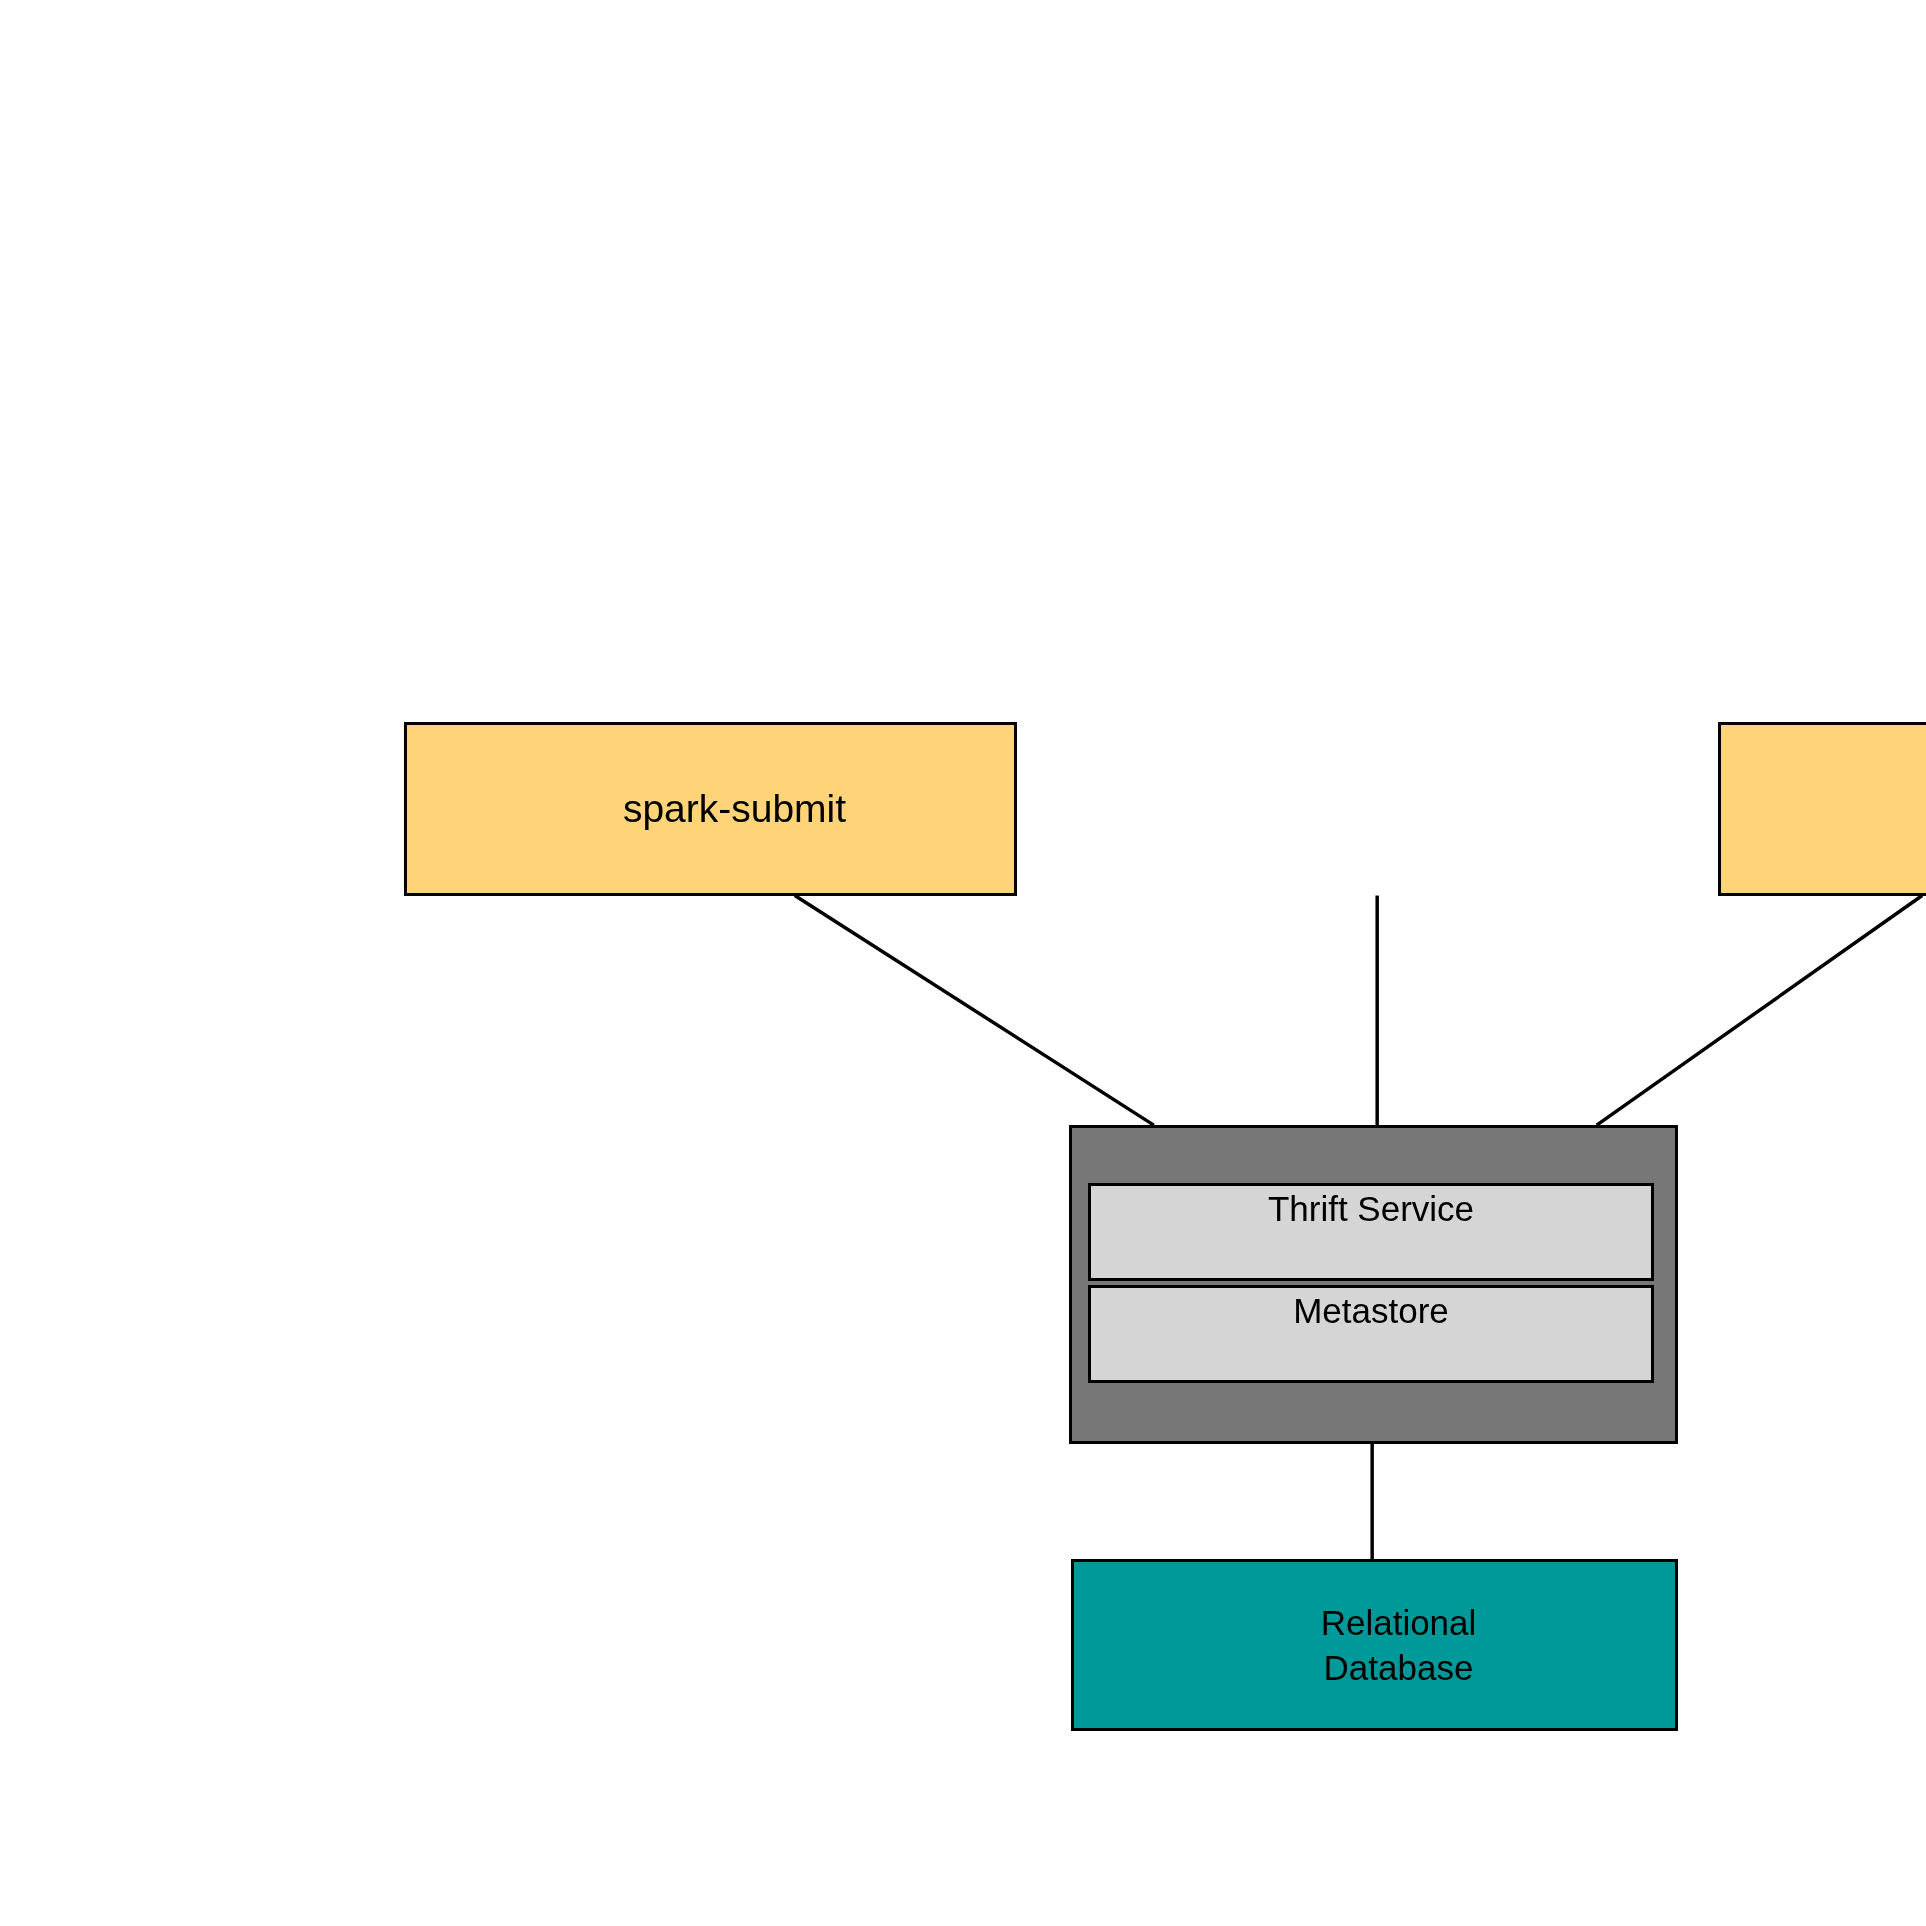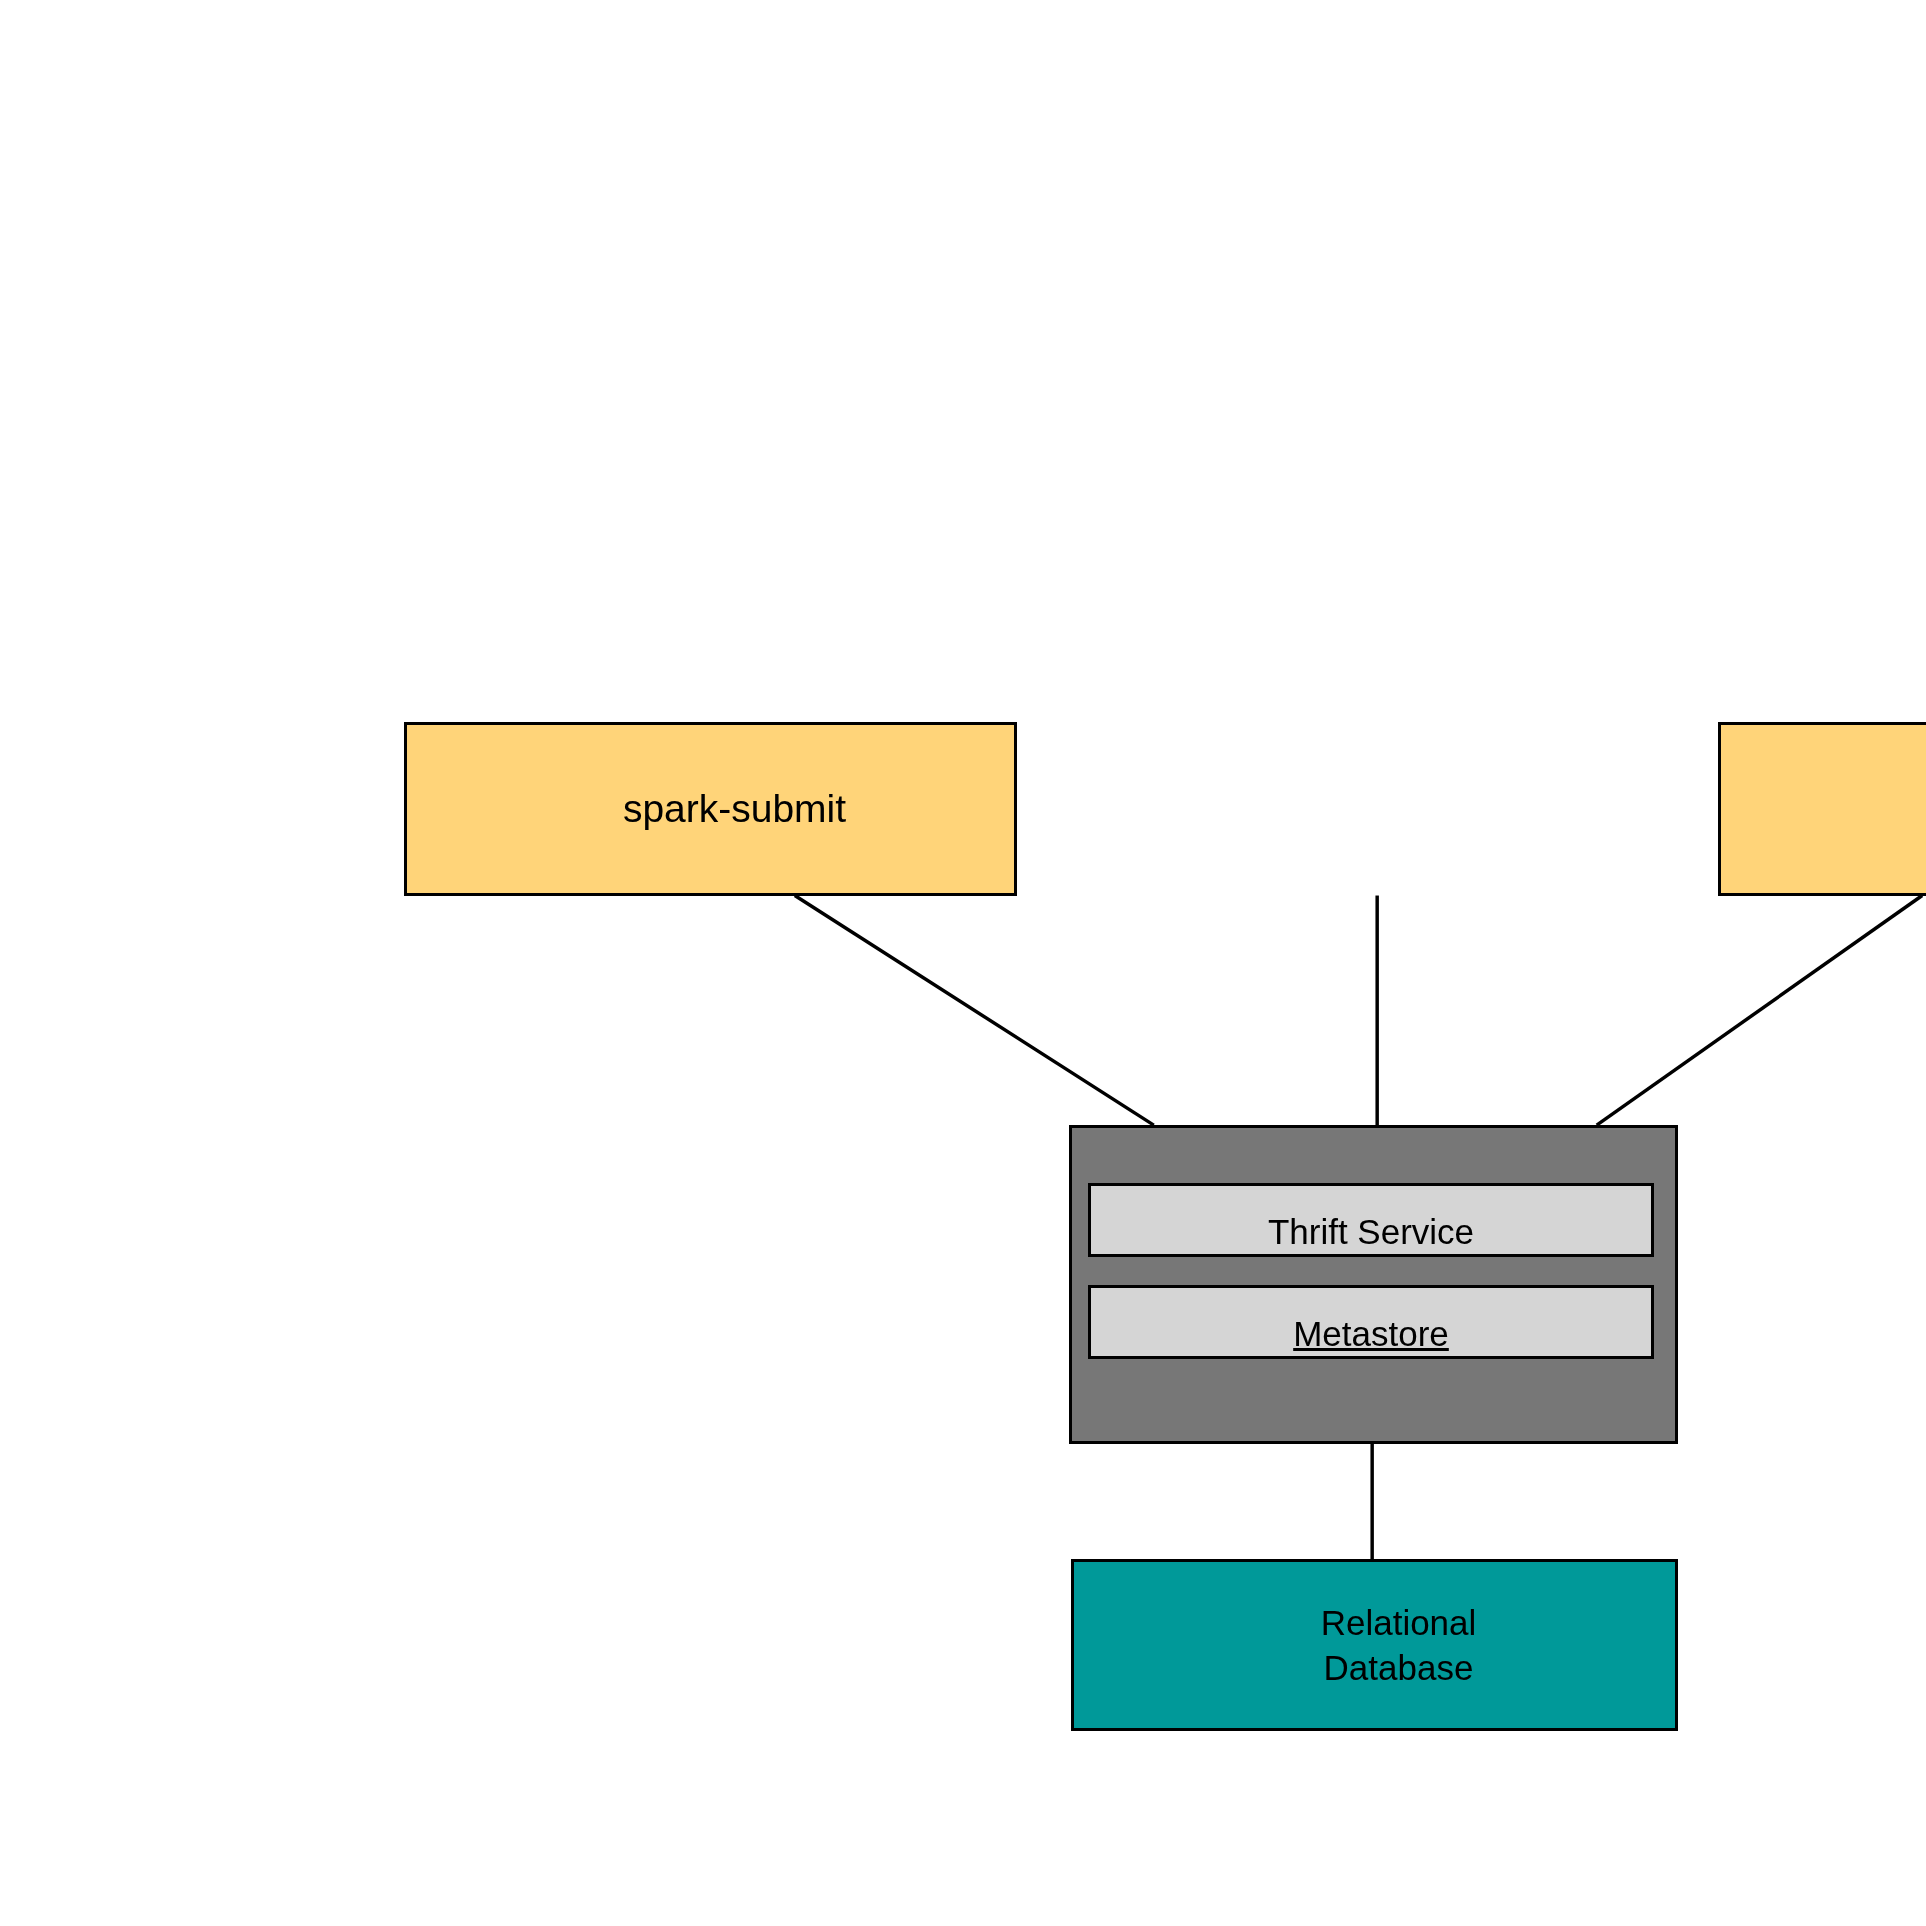--- a/index.html
+++ b/index.html
@@ -81,31 +81,31 @@
   }
 
   
   .component-box {
     position: absolute;
     box-sizing: border-box;
     background: #d5d5d5;
     border: 3.5px solid #000000;
     left: 16px;
     width: 566px;
-    height: 74px;
+    height: 98px;
     display: flex;
-    align-items: flex-end;
+    align-items: flex-start;
     justify-content: center;
     z-index: 3;
   }
   .component-box .node-label {
     font-size: 35px;
   }
   #node-thrift-service { top: 55px; }
-  #node-metastore      { top: 157px; text-decoration: underline; }
+  #node-metastore      { top: 157px; }
 
   
   #node-relational-database {
     left: 1071px;
     top: 1559px;
     width: 607px;
     height: 172px;
     background: #009999;
   }
   #node-relational-database .node-label {

